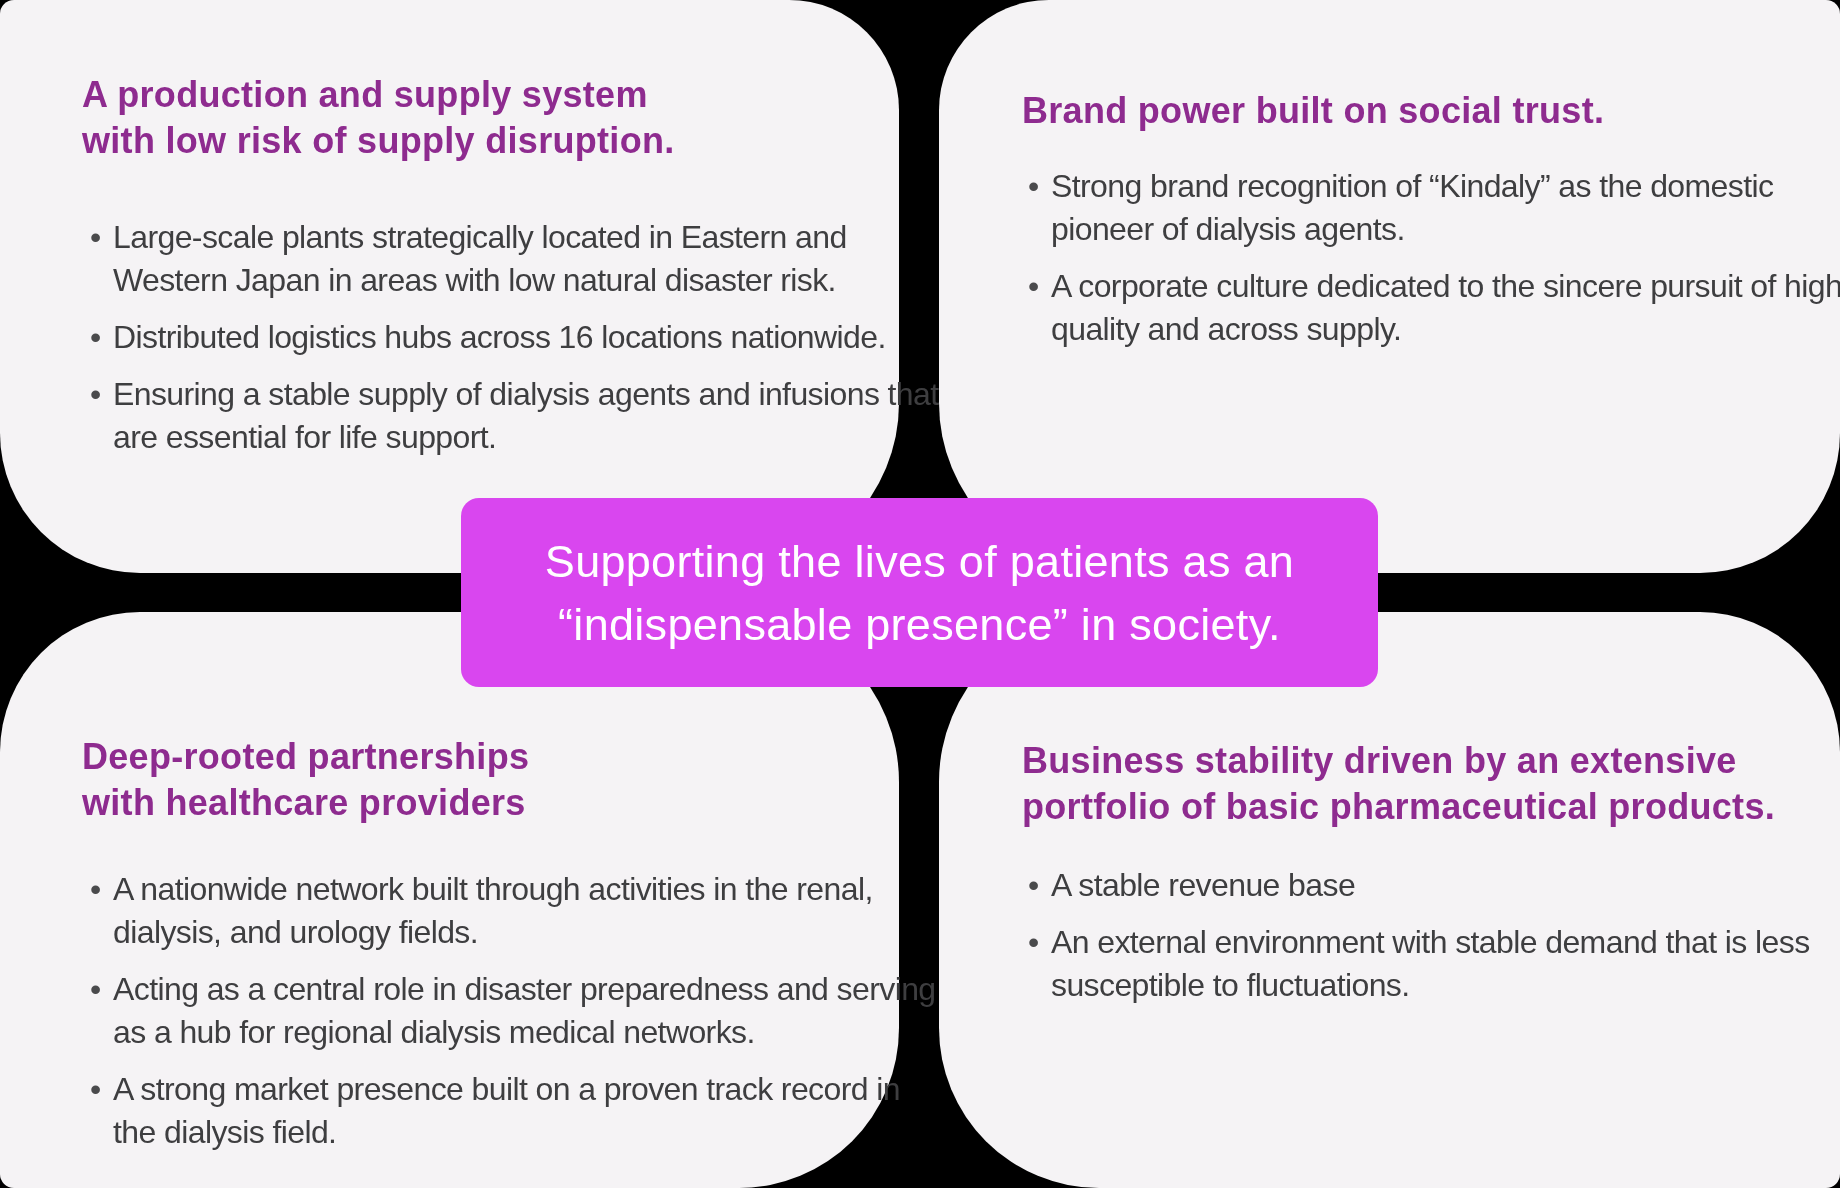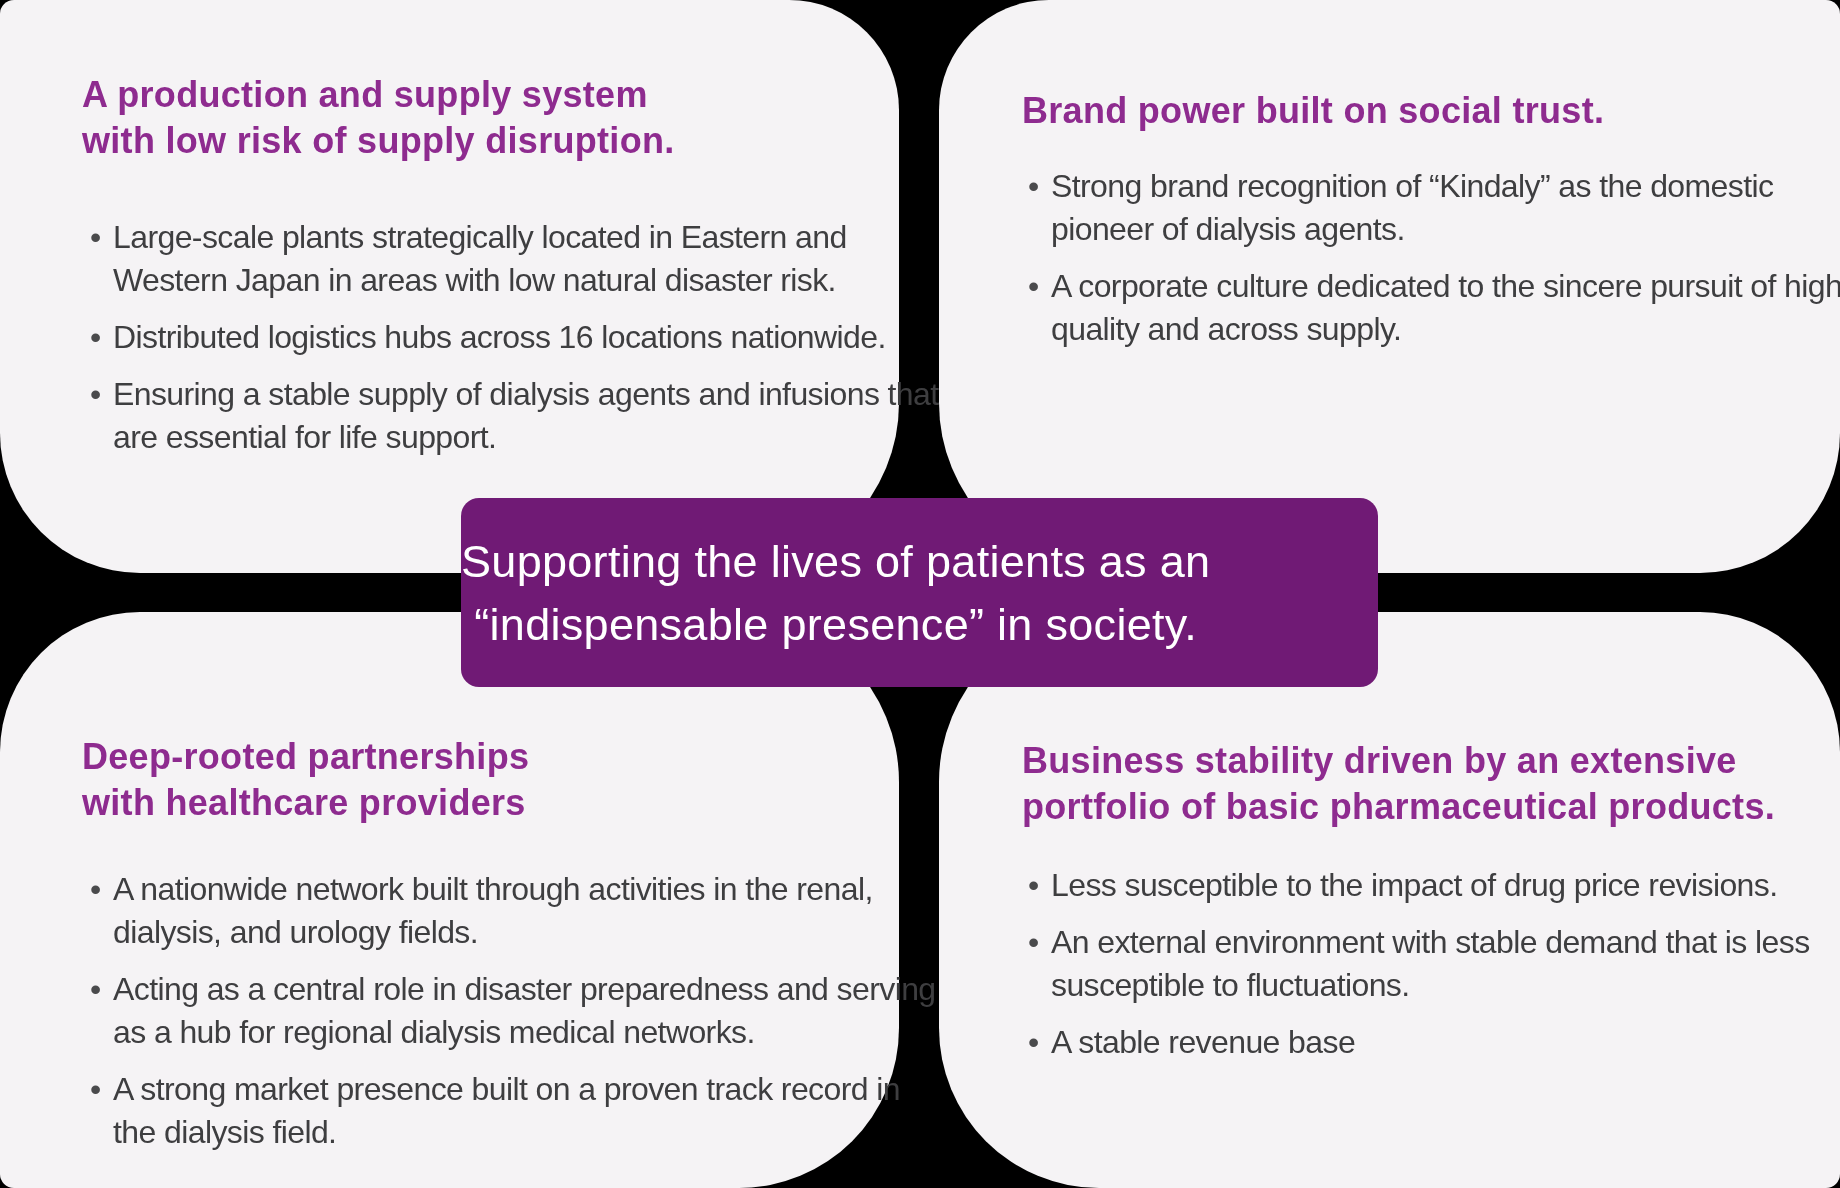--- a/index.html
+++ b/index.html
@@ -76,25 +76,25 @@
     top: 0;
     color: #4a4a4c;
     letter-spacing: 0;
   }
   .center-banner {
     position: absolute;
     left: 461px;
     top: 498px;
     width: 917px;
     height: 189px;
-    background: #701a75;
+    background: #d946ef;
     border-radius: 18px;
     display: flex;
     align-items: center;
-    justify-content: flex-start;
+    justify-content: center;
     z-index: 5;
   }
   .center-banner p {
     margin: 0;
     font-size: 45px;
     line-height: 63px;
     font-weight: 300;
     letter-spacing: 0.3px;
     color: #ffffff;
     text-align: center;
@@ -138,24 +138,23 @@
 as a hub for regional dialysis medical networks.</li>
       <li>A strong market presence built on a proven track record in
 the dialysis field.</li>
     </ul>
   </section>
 
   <section class="card card-br">
     <h2 class="card-title">Business stability driven by an extensive
 portfolio of basic pharmaceutical products.</h2>
     <ul class="bullets">
-      <li>Less susceptible to the impact of drug price revisions.</li>
+      <li>A stable revenue base</li>
       <li>An external environment with stable demand that is less
 susceptible to fluctuations.</li>
-      <li>A stable revenue base</li>
     </ul>
   </section>
 
   <div class="center-banner">
     <p>Supporting the lives of patients as an
 “indispensable presence” in society.</p>
   </div>
 
 </div>
 

